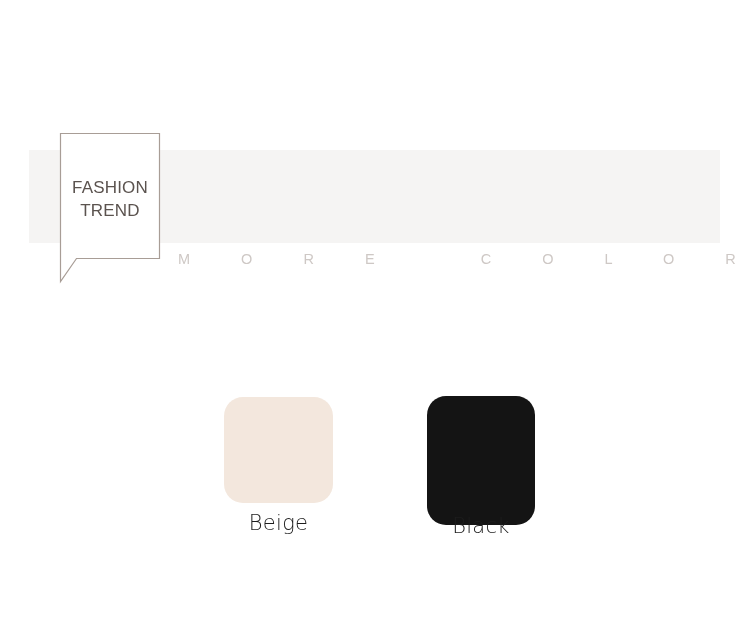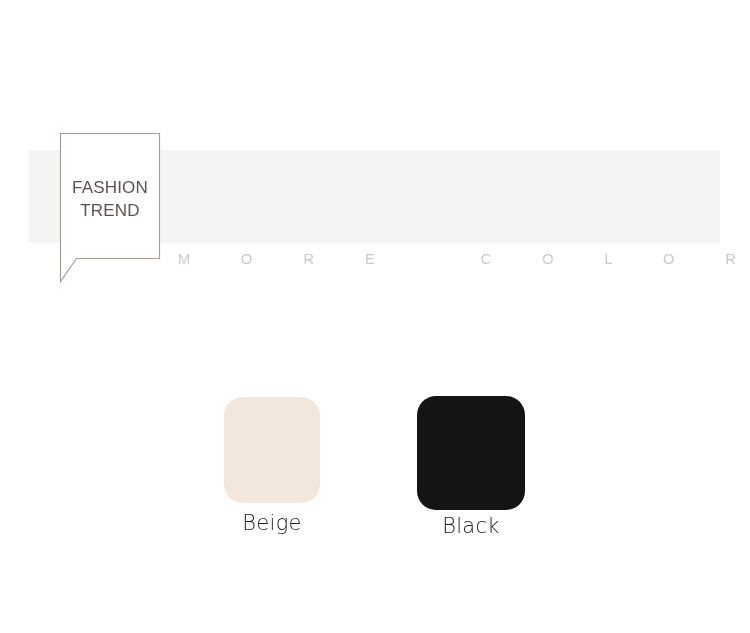--- a/index.html
+++ b/index.html
@@ -92,24 +92,24 @@
     transform: translateX(-50%);
     white-space: nowrap;
     color: #1d1d1d;
     font-size: 21px;
     font-family: "DejaVu Sans", "Liberation Sans", sans-serif;
     font-weight: 300;
     letter-spacing: 0.3px;
   }
 
   
-  .swatch-0 { left: 224px; top: 397px; width: 96px; height: 106px; }
+  .swatch-0 { left: 224px; top: 397px; width: 109px; height: 106px; }
   .swatch-0 .swatch-name { top: 114px; }
   
-  .swatch-1 { left: 417px; top: 396px; width: 108px; height: 114px; }
+  .swatch-1 { left: 427px; top: 396px; width: 108px; height: 129px; }
   .swatch-1 .swatch-name { top: 118px; }
 </style>
 </head>
 <body>
 
 <div id="stage">
 
   <div class="banner-band" style="background: rgb(245, 244, 243);"></div>
 
   <div class="tag-wrap">

